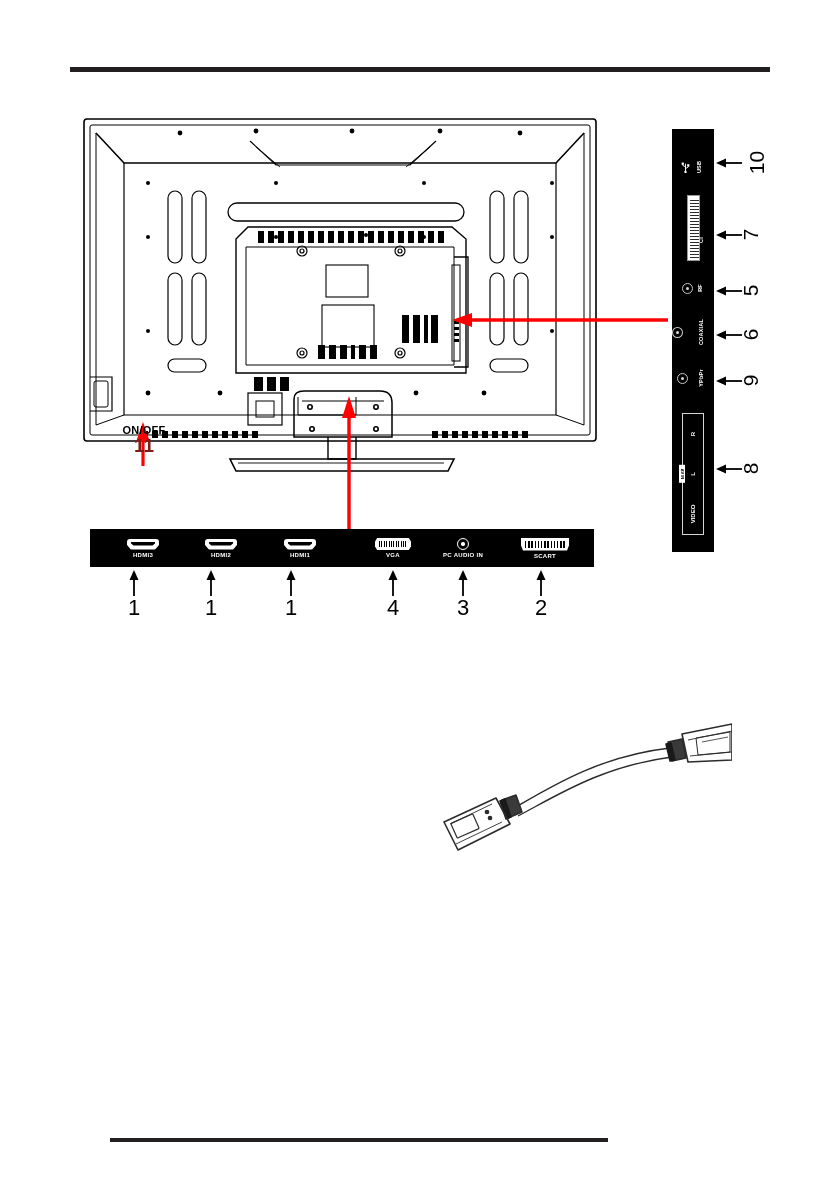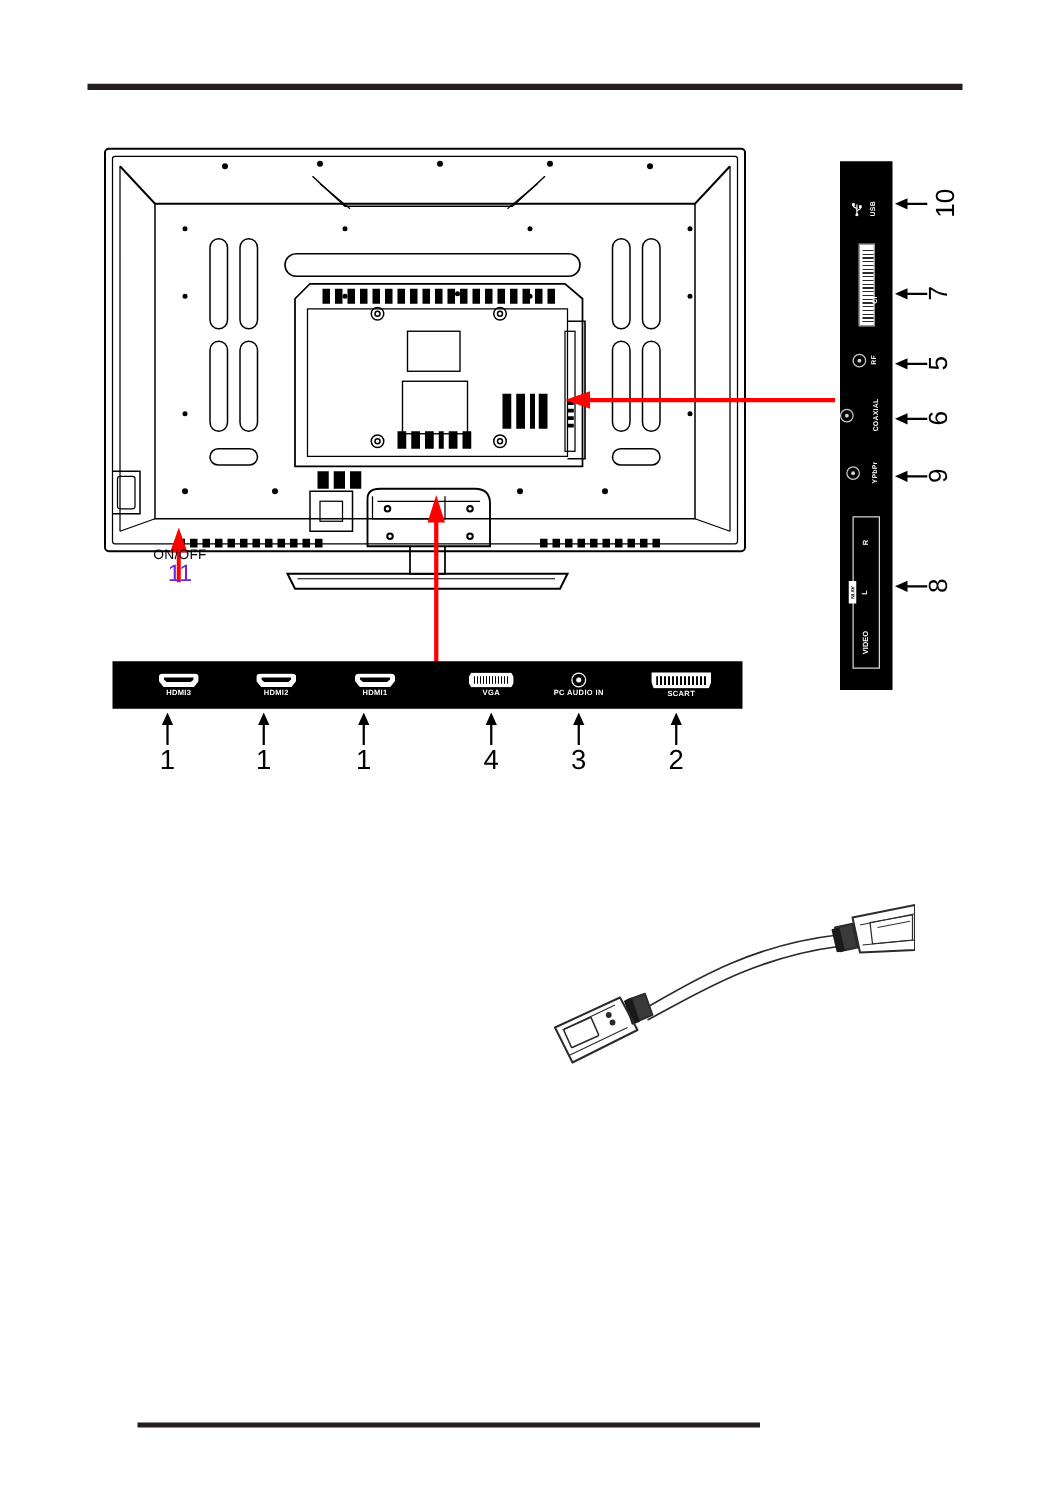--- a/index.html
+++ b/index.html
@@ -270,29 +270,30 @@
     position: absolute;
     left: 108px;
     top: 420px;
     width: 72px;
     display: flex;
     flex-direction: column;
     align-items: center;
   }
   .onoff-label {
     font-size: 11px;
-    font-weight: normal;
+    font-weight: bold;
     color: #000000;
     letter-spacing: 0.2px;
-    margin-top: 18px;
+    margin-top: 4px;
   }
   .onoff-num {
     font-size: 19px;
-    color: #6d28d9;
+    color: #7f1d1d;
     line-height: 1.1;
+    font-weight: bold;
   }
 
   
   .red-arrow { position: absolute; }
   .red-arrow svg { display: block; }
 
   
   .usb-cable {
     position: absolute;
     left: 432px;

